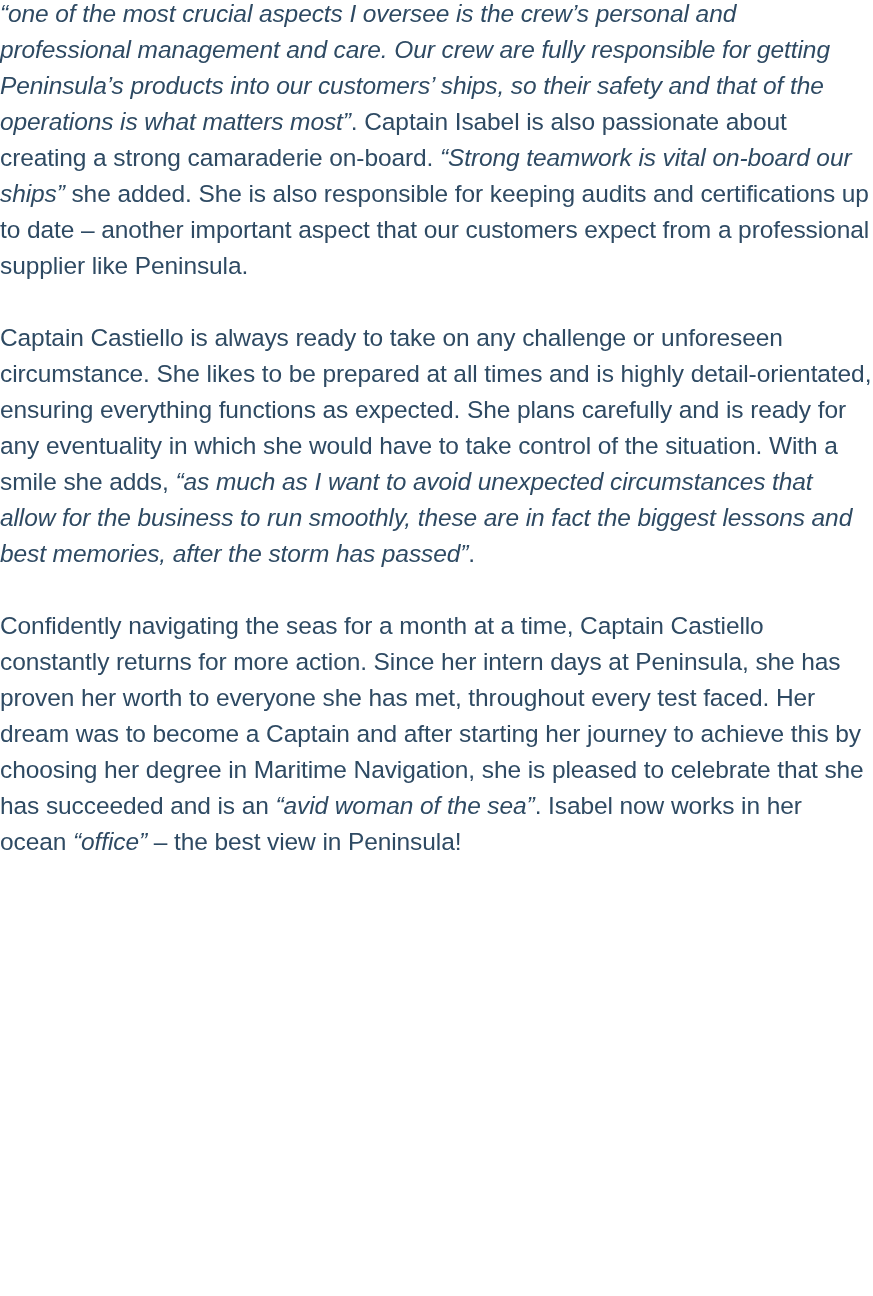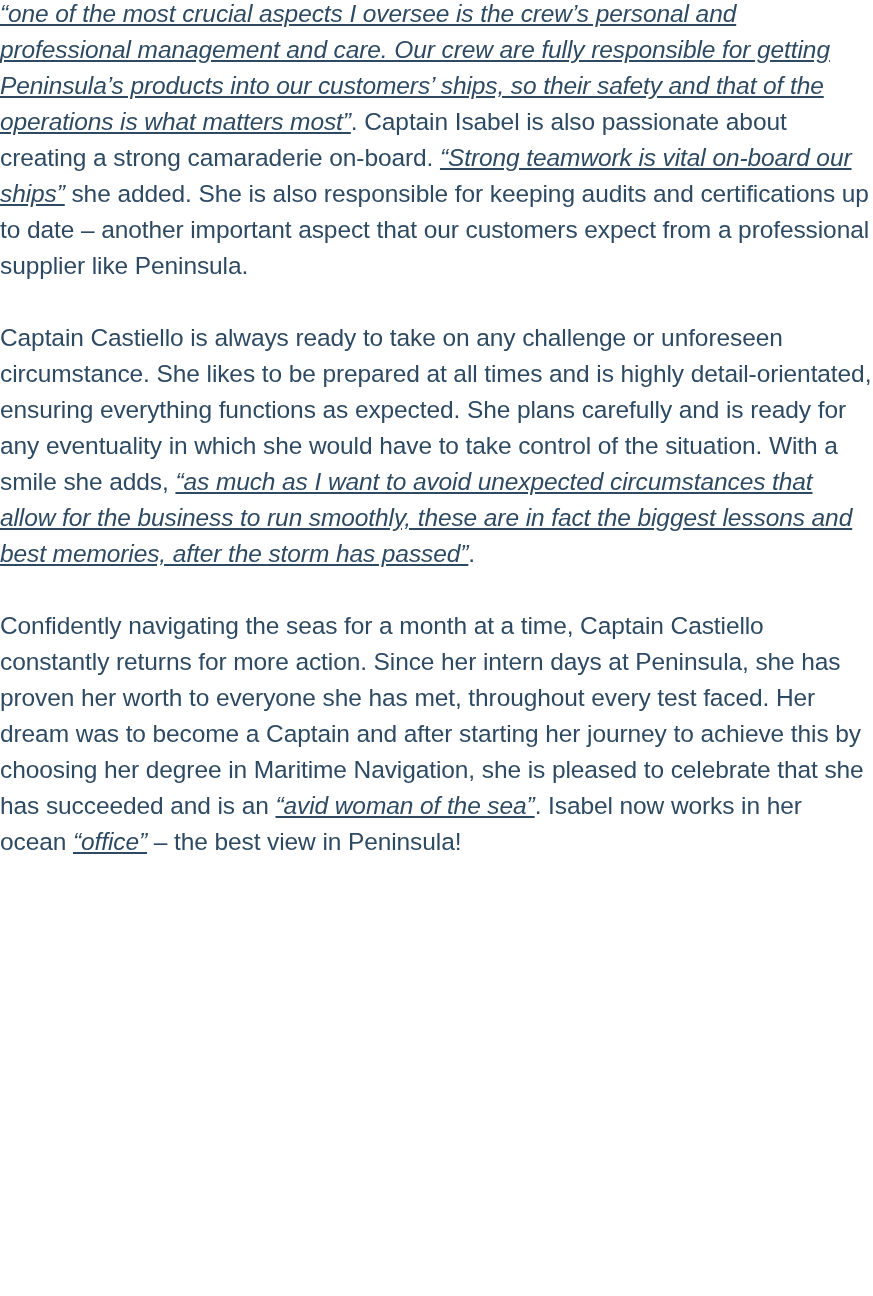--- a/index.html
+++ b/index.html
@@ -24,21 +24,20 @@
     line-height: 36px;
     color: #2e4a63;
     font-weight: 500;
     letter-spacing: -0.1px;
   }
   .para:first-child {
     margin-top: -4px;
   }
   .para em {
     font-style: italic;
-    text-decoration: underline;
   }
 </style>
 </head>
 <body>
 
 <div class="article">
   <p class="para"><em>“one of the most crucial aspects I oversee is the crew’s personal and professional management and care. Our crew are fully responsible for getting Peninsula’s products into our customers’ ships, so their safety and that of the operations is what matters most”</em><span>. Captain Isabel is also passionate about creating a strong camaraderie on-board. </span><em>“Strong teamwork is vital on-board our ships”</em><span> she added. She is also responsible for keeping audits and certifications up to date – another important aspect that our customers expect from a professional supplier like Peninsula.</span></p>
   <p class="para"><span>Captain Castiello is always ready to take on any challenge or unforeseen circumstance. She likes to be prepared at all times and is highly detail-orientated, ensuring everything functions as expected. She plans carefully and is ready for any eventuality in which she would have to take control of the situation. With a smile she adds, </span><em>“as much as I want to avoid unexpected circumstances that allow for the business to run smoothly, these are in fact the biggest lessons and best memories, after the storm has passed”</em><span>.</span></p>
   <p class="para"><span>Confidently navigating the seas for a month at a time, Captain Castiello constantly returns for more action. Since her intern days at Peninsula, she has proven her worth to everyone she has met, throughout every test faced. Her dream was to become a Captain and after starting her journey to achieve this by choosing her degree in Maritime Navigation, she is pleased to celebrate that she has succeeded and is an </span><em>“avid woman of the sea”</em><span>. Isabel now works in her ocean </span><em>“office”</em><span> – the best view in Peninsula!</span></p>
 </div>

